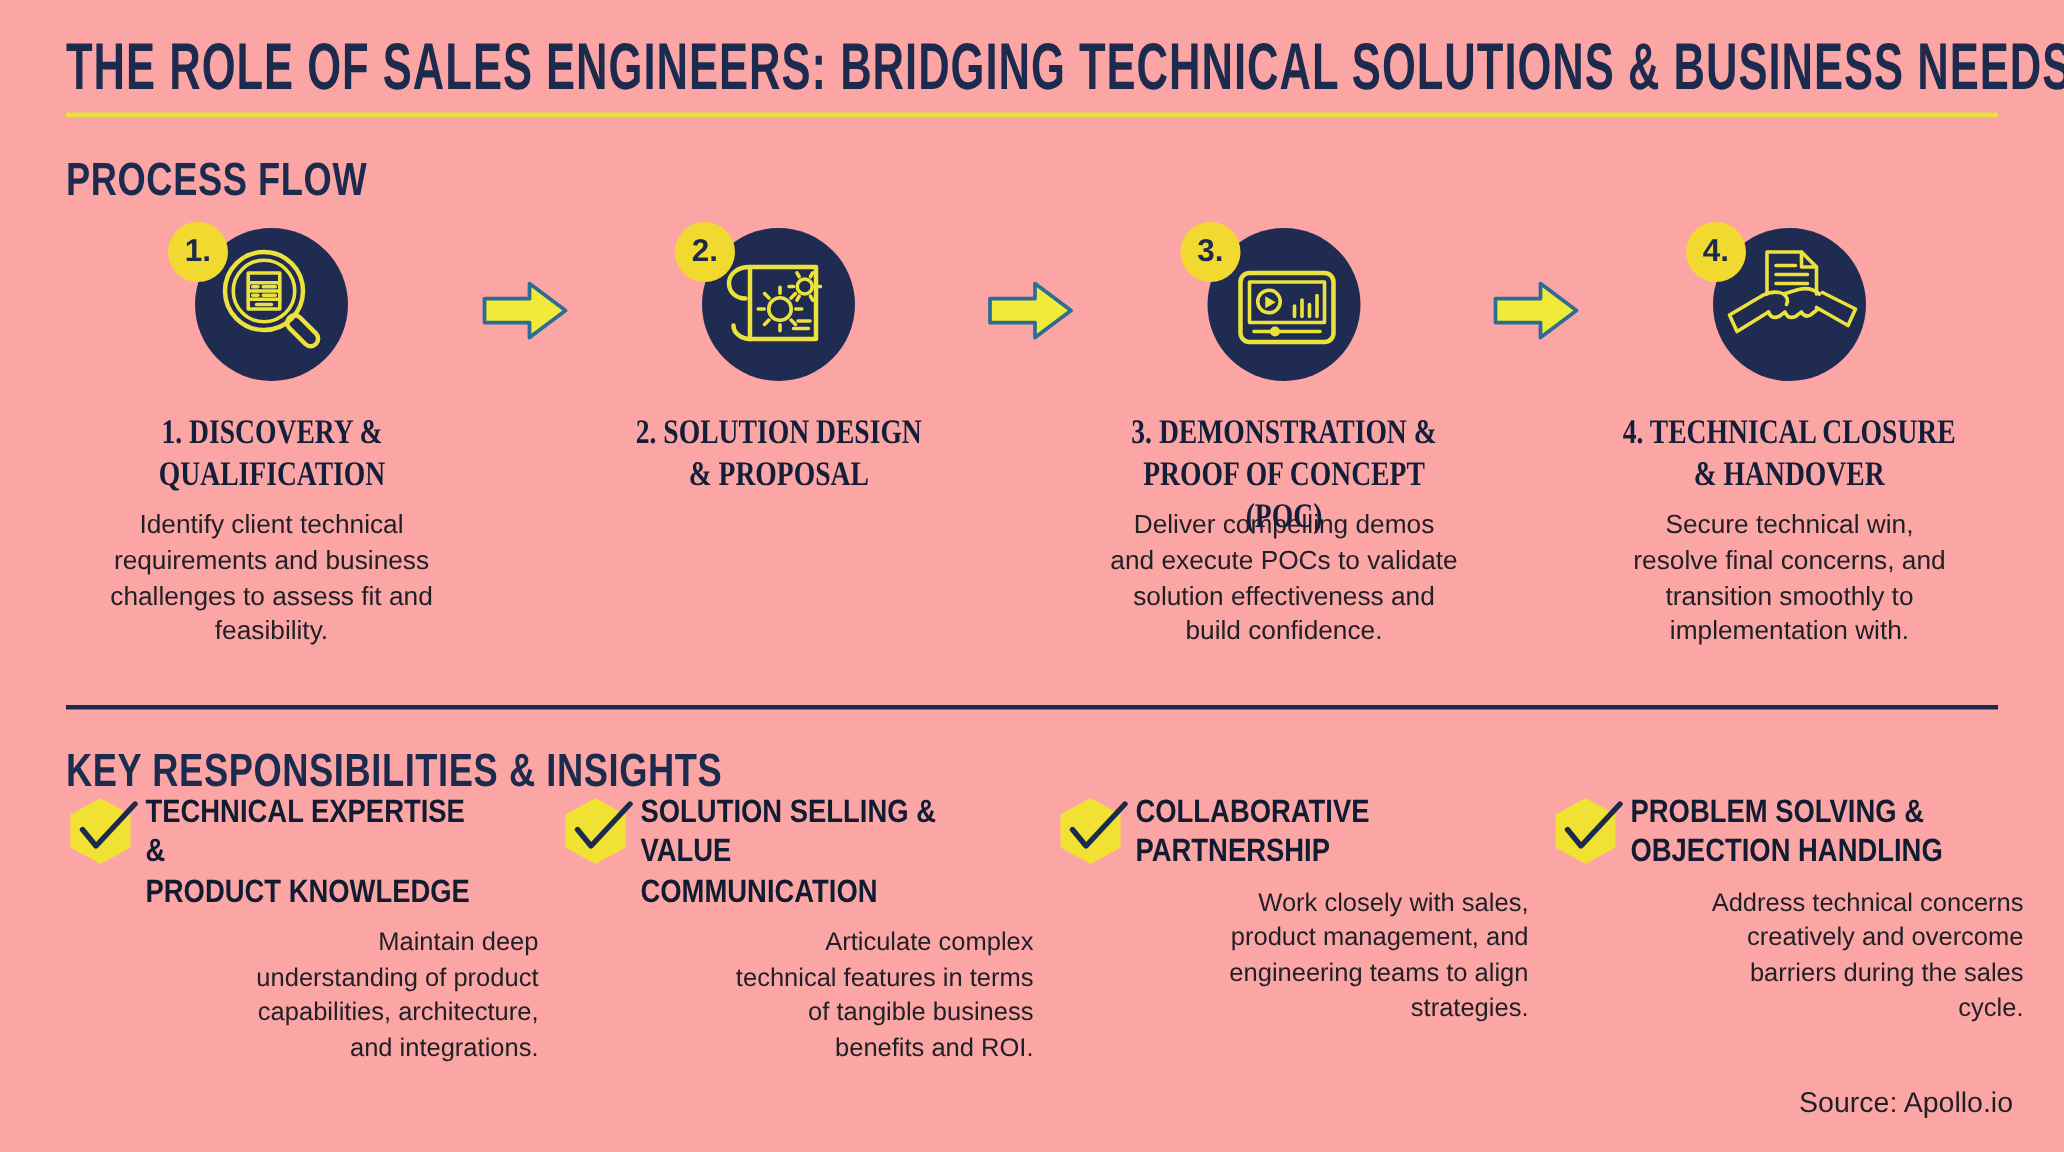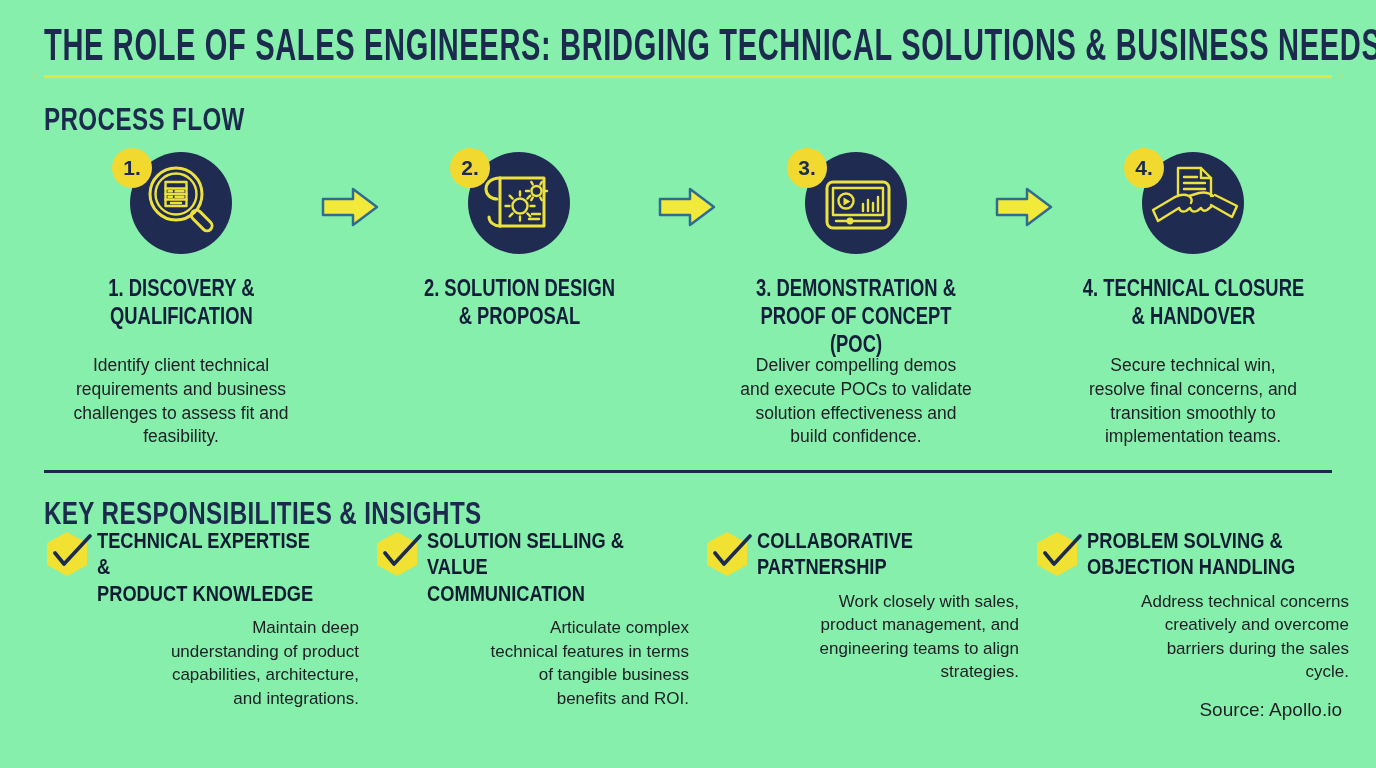--- a/index.html
+++ b/index.html
@@ -1,55 +1,55 @@
 <!DOCTYPE html>
 <html><head>
 <meta charset="utf-8">
 <style>
   html,body{margin:0;padding:0;background:#dfe3ea;}
   .canvas{
     position:relative;width:1376px;height:768px;overflow:hidden;
-    background:#86efac;
+    background:#fca5a5;
     font-family:"Liberation Sans",sans-serif;color:#1b2a4d;
   }
   .cond{display:inline-block;white-space:pre-line;}
   .title-wrap{position:absolute;left:44px;top:20px;}
   .cond-title{font-size:44px;font-weight:700;letter-spacing:1px;color:#1b2a4d;
     transform:scaleX(0.66);transform-origin:left top;white-space:nowrap;}
   .title-rule{position:absolute;left:44px;top:75px;width:1288px;height:3px;background:#e7e33f;}
   .h2-wrap{position:absolute;left:44px;}
   .cond-h2{font-size:31px;font-weight:700;letter-spacing:.5px;color:#1b2a4d;
     transform:scaleX(0.78);transform-origin:left top;white-space:nowrap;}
   .ph{top:102px}.kr{top:496px}
 
   .step{position:absolute;top:152px;width:300px;text-align:center;}
   .s0{left:31px}.s1{left:369px}.s2{left:706px}.s3{left:1043px}
   .circle{position:relative;width:102px;height:102px;margin:0 auto;background:#202b52;border-radius:50%;}
   .circle svg{position:absolute;left:1px;top:1px;}
   .badge{position:absolute;left:-18px;top:-4px;width:40px;height:40px;border-radius:50%;
     background:#f2d930;color:#1b2a4d;font-weight:700;font-size:21px;line-height:40px;text-align:center;}
-  .step-title{margin-top:20px;height:56px;}
+  .step-title{margin-top:20px;height:56px;font-family:Liberation Serif, serif;}
   .cond-step{font-size:23px;font-weight:700;color:#131f3a;line-height:1.22;
     transform:scaleX(0.8);transform-origin:center top;}
-  .step-desc{margin-top:24px;font-size:17.5px;line-height:1.36;color:#202127;white-space:pre-line;}
+  .step-desc{margin-top:8px;font-size:17.5px;line-height:1.36;color:#202127;white-space:pre-line;}
 
   .arrow{position:absolute;top:186px;width:58px;height:42px;}
   .a0{left:321px}.a1{left:658px}.a2{left:995px}
 
   .divider{position:absolute;left:44px;top:470px;width:1288px;height:3px;background:#1b2a4d;}
 
   .resp{position:absolute;top:528px;width:315px;}
   .r0{left:44px}.r1{left:374px}.r2{left:704px}.r3{left:1034px}
   .hex{position:absolute;left:0;top:2px;}
   .resp-title{margin-left:53px;min-height:52px;}
   .cond-resp{font-size:21.5px;font-weight:700;color:#111c33;line-height:1.23;
     transform:scaleX(0.85);transform-origin:left top;}
   .resp-desc{margin-left:53px;margin-top:9px;font-size:17px;line-height:1.38;color:#202127;white-space:pre-line;text-align:right;}
 
-  .source{position:absolute;right:34px;top:699px;font-size:19px;color:#1e2026;}
+  .source{position:absolute;right:34px;top:725px;font-size:19px;color:#1e2026;}
 
   .ic{stroke:#ece23e;stroke-width:3;fill:none;stroke-linecap:round;stroke-linejoin:round;}
   .ic-thin{stroke:#ece23e;stroke-width:2.4;fill:none;stroke-linecap:round;stroke-linejoin:round;}
 </style>
 </head>
 <body>
 
 <div class="canvas">
 
   <div class="title-wrap">
@@ -151,21 +151,21 @@
         <path class="ic-thin" d="M46 43 q4 3 2 7"></path>
       </svg>
     </div>
     <div class="step-title">
       <span class="cond cond-step">4. TECHNICAL CLOSURE
 &amp; HANDOVER</span>
     </div>
     <div class="step-desc">Secure technical win,
 resolve final concerns, and
 transition smoothly to
-implementation teams.</div>
+implementation with.</div>
   </div>
 
   <svg class="arrow a0" viewBox="0 0 58 42">
     <polygon points="2,13 32,13 32,3 56,21 32,39 32,29 2,29" fill="#f2ea3a" stroke="#2d6d95" stroke-width="2.5" stroke-linejoin="round"></polygon>
   </svg>
   <svg class="arrow a1" viewBox="0 0 58 42">
     <polygon points="2,13 32,13 32,3 56,21 32,39 32,29 2,29" fill="#f2ea3a" stroke="#2d6d95" stroke-width="2.5" stroke-linejoin="round"></polygon>
   </svg>
   <svg class="arrow a2" viewBox="0 0 58 42">
     <polygon points="2,13 32,13 32,3 56,21 32,39 32,29 2,29" fill="#f2ea3a" stroke="#2d6d95" stroke-width="2.5" stroke-linejoin="round"></polygon>

